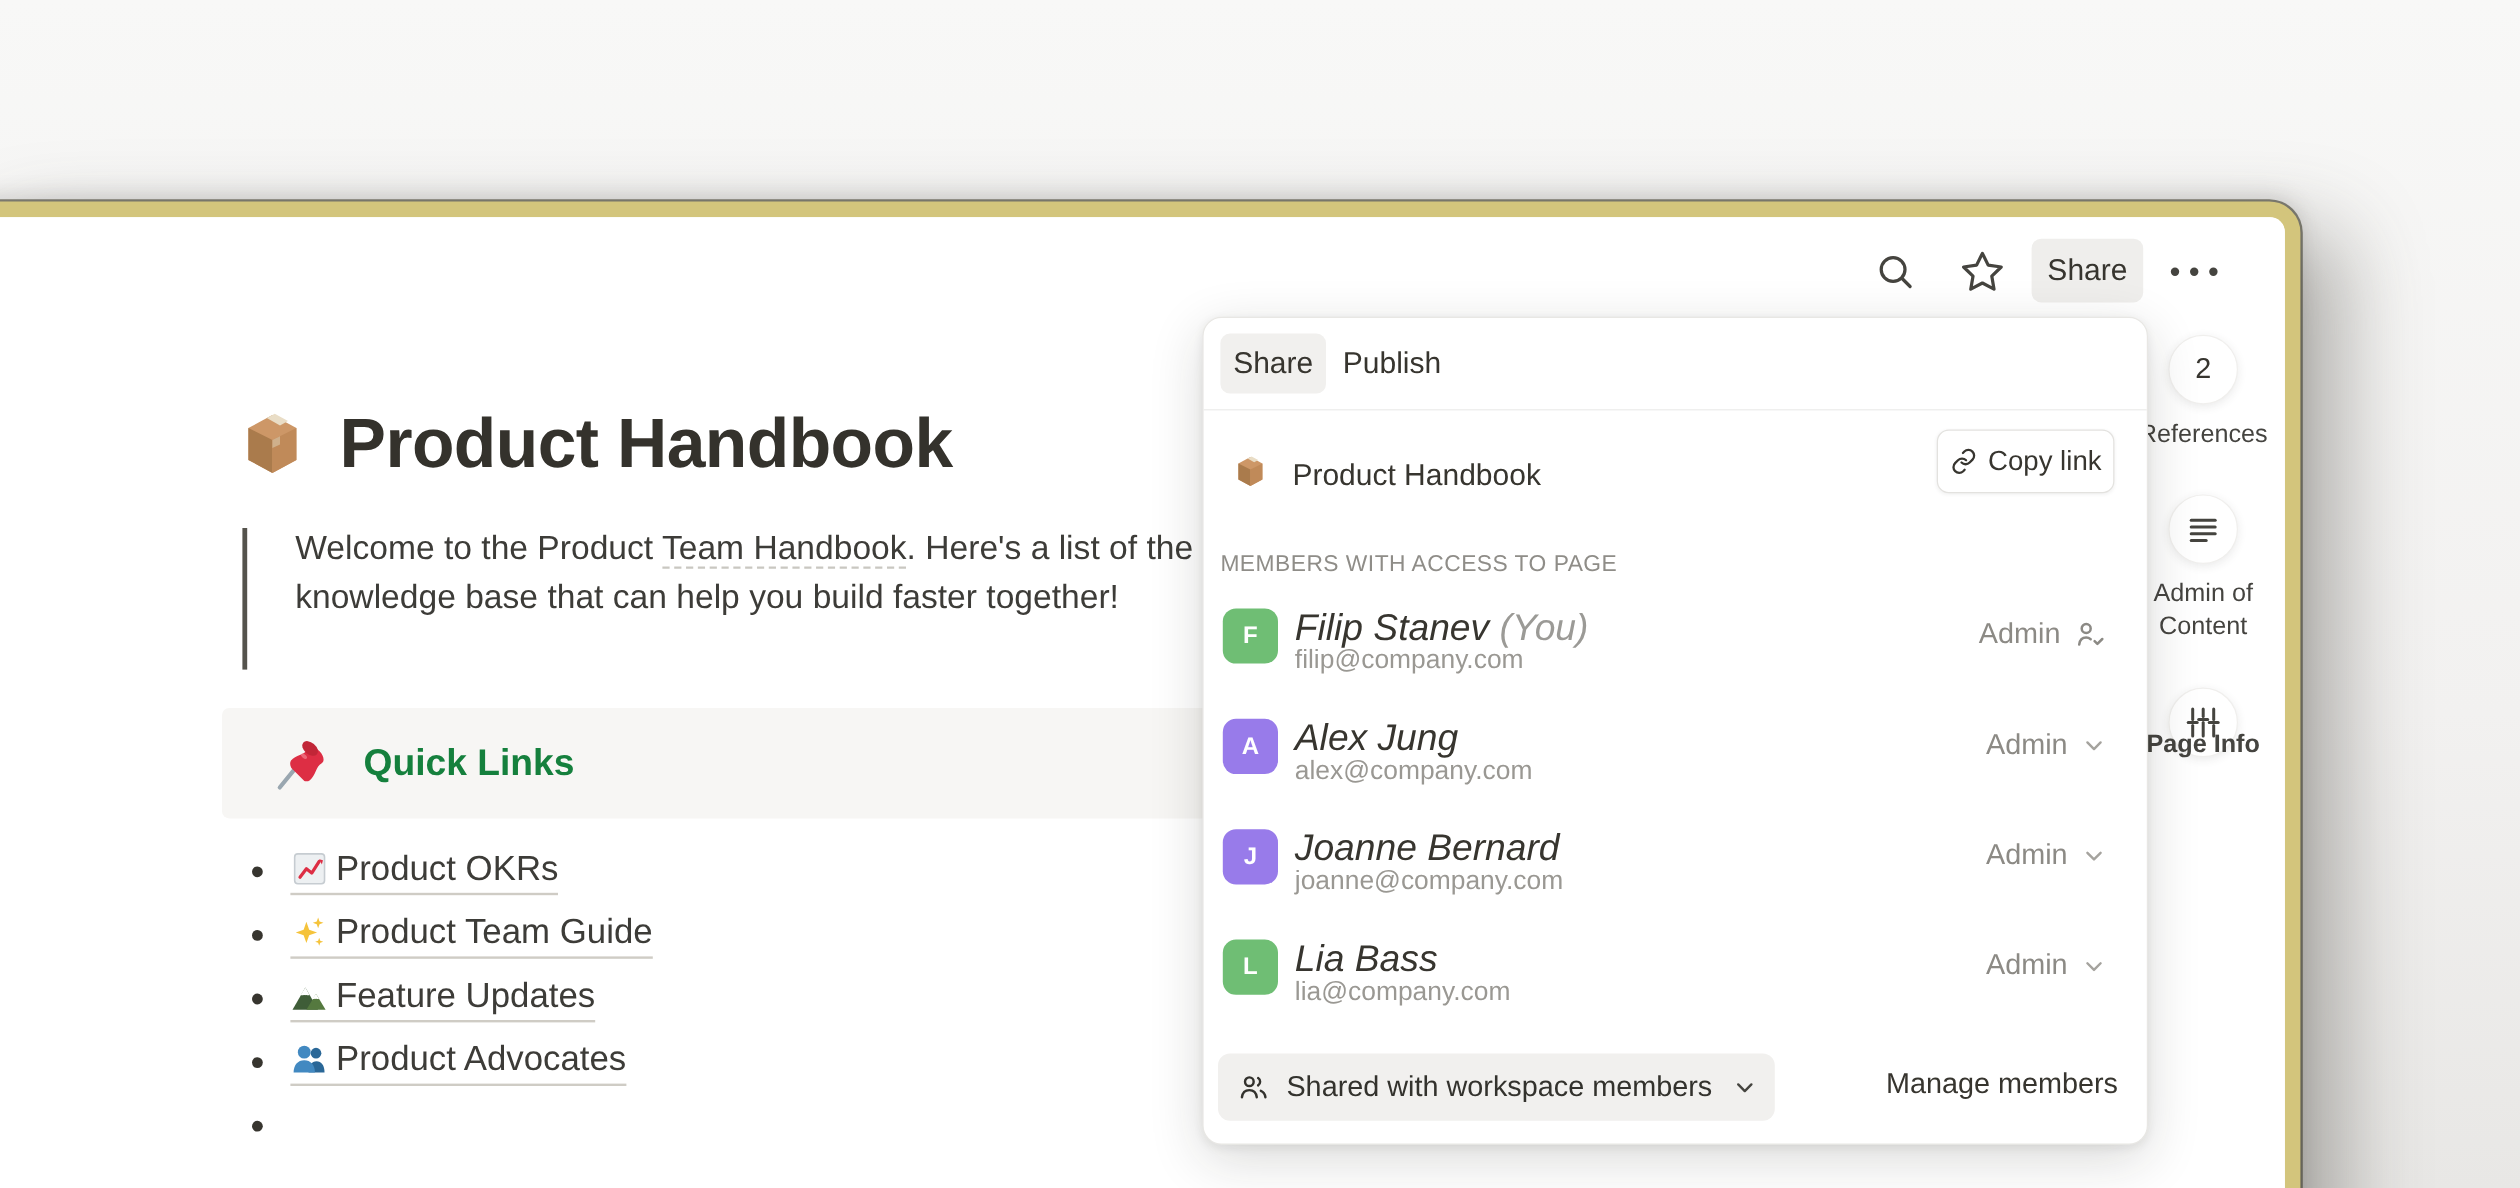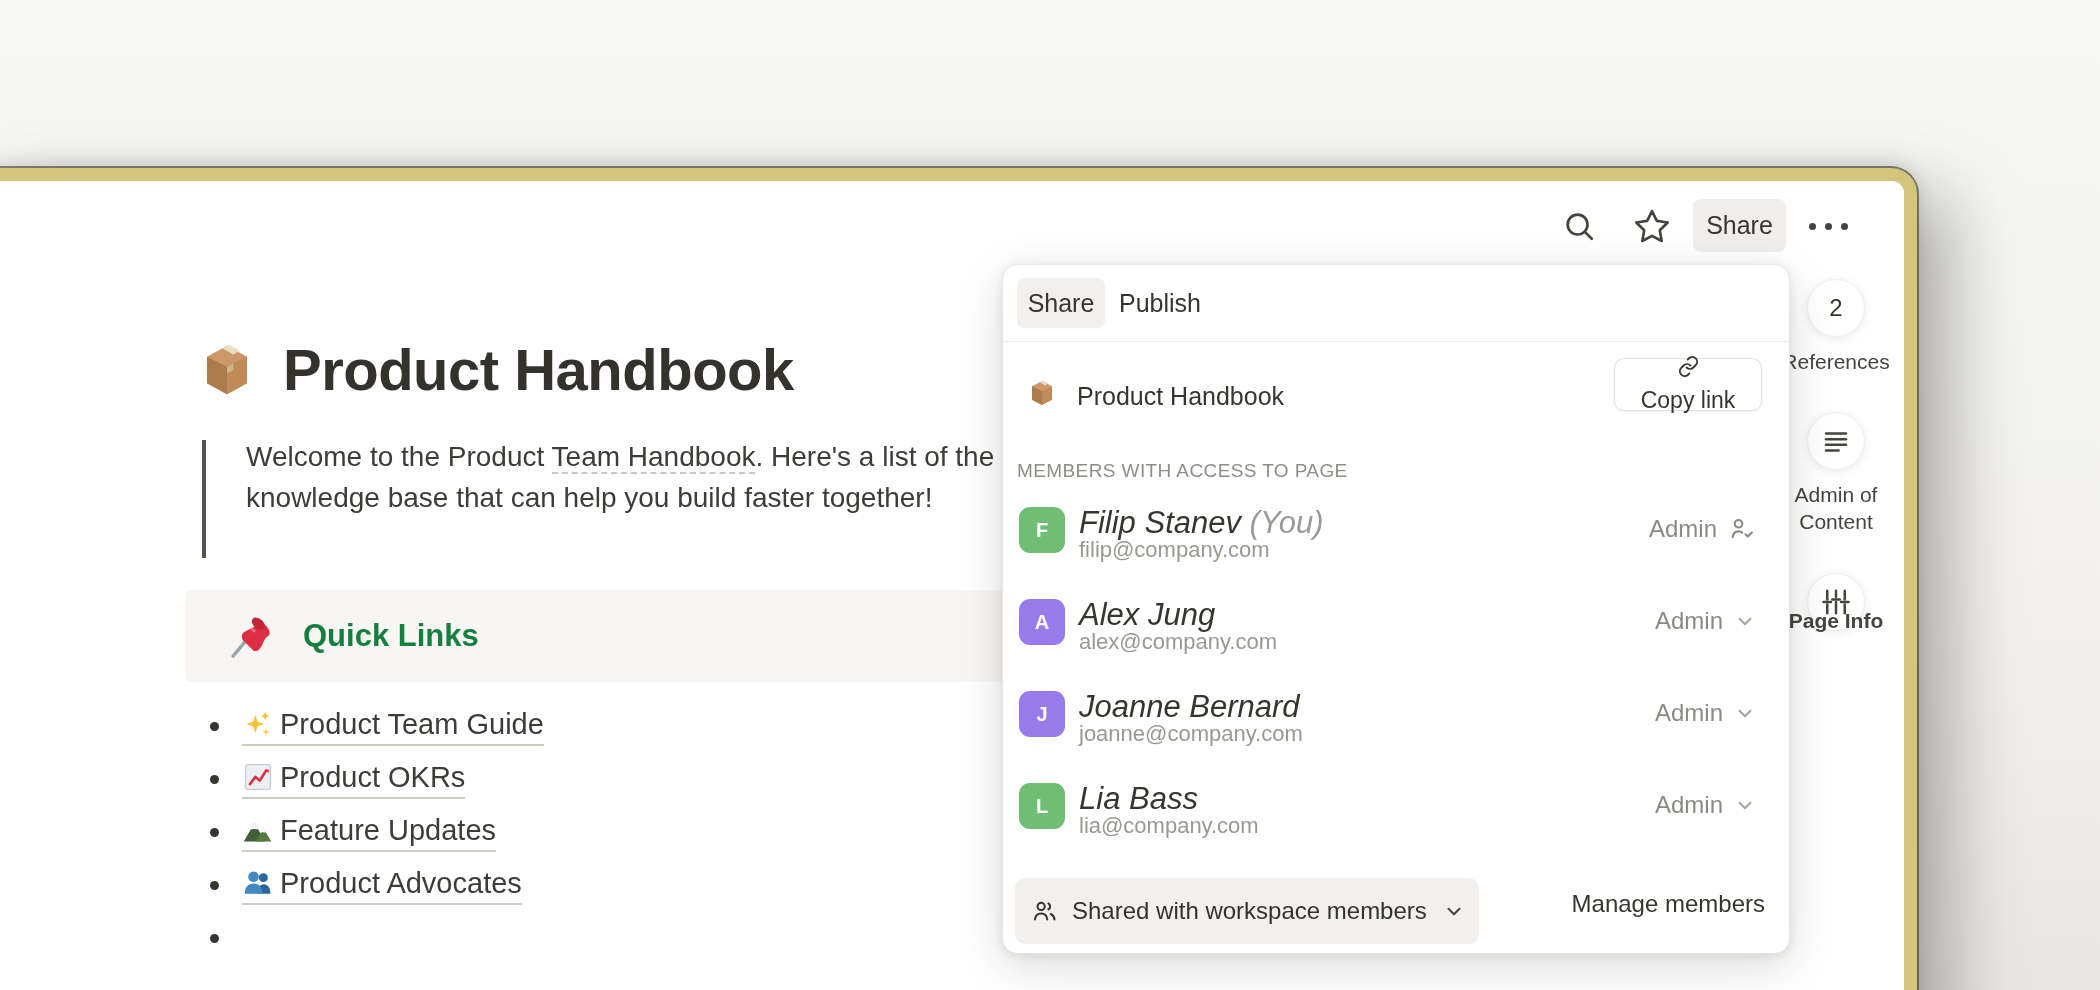--- a/index.html
+++ b/index.html
@@ -63,33 +63,33 @@
   .tab-pill { position:absolute; left:14px; top:13px; width:88px; height:50px; background:#f1f0ee; border-radius:8px;
     display:flex; align-items:center; justify-content:center; font-size:25px; font-weight:500; color:#37352f; }
   .tab-plain { position:absolute; left:116px; top:13px; width:110px; height:50px;
     display:flex; align-items:center; justify-content:flex-start; font-size:25px; color:#37352f; }
   .dlg-divider { position:absolute; left:0; top:76px; width:100%; height:1px; background:#ececea; }
 
   .pagerow-icon { position:absolute; left:24px; top:113px; }
   .pagerow-title { position:absolute; left:74px; top:117px; font-size:25px; color:#37352f; }
   .copylink-btn { position:absolute; left:611px; top:93px; width:148px; height:53px;
     background:#fff; border:1px solid #e3e2df; border-radius:10px; box-shadow:0 1px 3px rgba(0,0,0,.05);
-    display:flex; align-items:center; justify-content:center; gap:9px; font-size:23px; color:#37352f;flex-direction:column; }
+    display:flex; align-items:center; justify-content:center; gap:9px; font-size:23px; color:#37352f; }
 
   .members-label { position:absolute; left:14px; top:195px; font-size:19px; letter-spacing:.4px; color:#8f8d88; font-weight:500; }
 
   .member-row { position:absolute; left:0; width:100%; height:80px; }
   .avatar { position:absolute; left:16px; top:0; width:46px; height:46px; border-radius:11px;
     display:flex; align-items:center; justify-content:center; color:#fff; font-size:20px; font-weight:700; }
   .m-name { position:absolute; left:76px; top:-2px; font-size:31px; color:#37352f; white-space:nowrap;font-style:italic; }
   .m-suffix { color:#9b9a96; }
   .m-email { position:absolute; left:76px; top:30px; font-size:22px; color:#9a9893; }
   .m-role { position:absolute; right:33px; top:8px; display:flex; align-items:center; gap:11px; font-size:24px; color:#8c8a85; }
 
-  .footer-pill { position:absolute; left:12px; top:613px; width:464px; height:66px; background:#f1f0ee; border-radius:10px;
+  .footer-pill { position:absolute; left:12px; top:613px; width:464px; height:56px; background:#f1f0ee; border-radius:10px;
     display:flex; align-items:center; font-size:24px; color:#33322d; }
   .manage { position:absolute; right:24px; top:625px; font-size:24px; color:#37352f; }
 
   
   .rail-btn { width:58px; height:58px; border-radius:50%; background:#fff; border:1px solid #f0efed;
     box-shadow:0 2px 8px rgba(50,50,45,.10); display:flex; align-items:center; justify-content:center; z-index:5; }
   .rail-label { text-align:center; font-size:21px; color:#454440; line-height:27px; z-index:5; }
   .badge-2 { font-size:24px; color:#37352f; }
 
   svg { display:block; }
@@ -149,41 +149,41 @@
       <ellipse cx="21" cy="15" rx="2" ry="1.1" transform="rotate(40 21 15)" fill="#f07585" opacity=".8"></ellipse>
     </svg>
   </span>
   <span class="callout-title">Quick Links</span>
 </div>
 
 <div class="abs qlist">
   <div class="qitem">
     <span class="qbullet"></span>
     <span class="qlink">
-      <span>
-        <svg width="32" height="32" viewBox="0 0 36 36">
-          <path fill="#f5c33b" d="M15 8l2.6 7.4L25 18l-7.4 2.6L15 28l-2.6-7.4L5 18l7.4-2.6z"></path>
-          <path fill="#f5c33b" d="M26 4l1.3 3.7L31 9l-3.7 1.3L26 14l-1.3-3.7L21 9l3.7-1.3z"></path>
-          <path fill="#f5c33b" d="M27 23l1 2.8 2.8 1-2.8 1-1 2.8-1-2.8-2.8-1 2.8-1z"></path>
-        </svg>
-      </span>
-      <span>Product Team Guide</span>
-    </span>
-  </div>
-  <div class="qitem">
-    <span class="qbullet"></span>
-    <span class="qlink">
       <span style="border:none;padding:0">
         <svg width="32" height="32" viewBox="0 0 36 36">
           <rect x="4" y="4" width="28" height="28" rx="3" fill="#edf0f2" stroke="#c6ccd1" stroke-width="1.5"></rect>
           <polyline points="9,26 15,18 20,22 27,11" fill="none" stroke="#dd2e44" stroke-width="3" stroke-linecap="round" stroke-linejoin="round"></polyline>
           <path d="M27 9l3.5 1-1 4z" fill="#dd2e44"></path>
         </svg>
       </span>
       <span>Product OKRs</span>
+    </span>
+  </div>
+  <div class="qitem">
+    <span class="qbullet"></span>
+    <span class="qlink">
+      <span>
+        <svg width="32" height="32" viewBox="0 0 36 36">
+          <path fill="#f5c33b" d="M15 8l2.6 7.4L25 18l-7.4 2.6L15 28l-2.6-7.4L5 18l7.4-2.6z"></path>
+          <path fill="#f5c33b" d="M26 4l1.3 3.7L31 9l-3.7 1.3L26 14l-1.3-3.7L21 9l3.7-1.3z"></path>
+          <path fill="#f5c33b" d="M27 23l1 2.8 2.8 1-2.8 1-1 2.8-1-2.8-2.8-1 2.8-1z"></path>
+        </svg>
+      </span>
+      <span>Product Team Guide</span>
     </span>
   </div>
   <div class="qitem">
     <span class="qbullet"></span>
     <span class="qlink">
       <span>
         <svg width="32" height="32" viewBox="0 0 36 36">
           <path d="M14 10L26 31H2z" fill="#3f5d38"></path>
           <path d="M24 16l9 15H15z" fill="#55793f"></path>
           <path d="M14 10l4 7c-1.5 1.2-2.7-.8-4.2.4-1.5-1.2-2.7.8-4.2-.4z" fill="#ffffff"></path>

